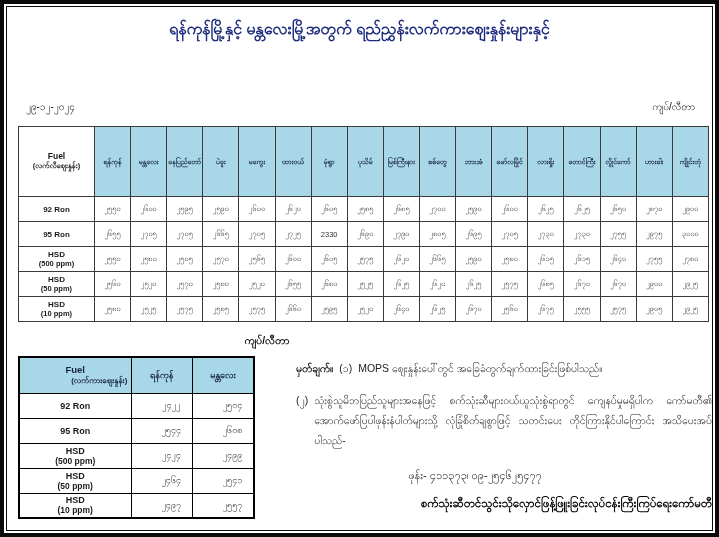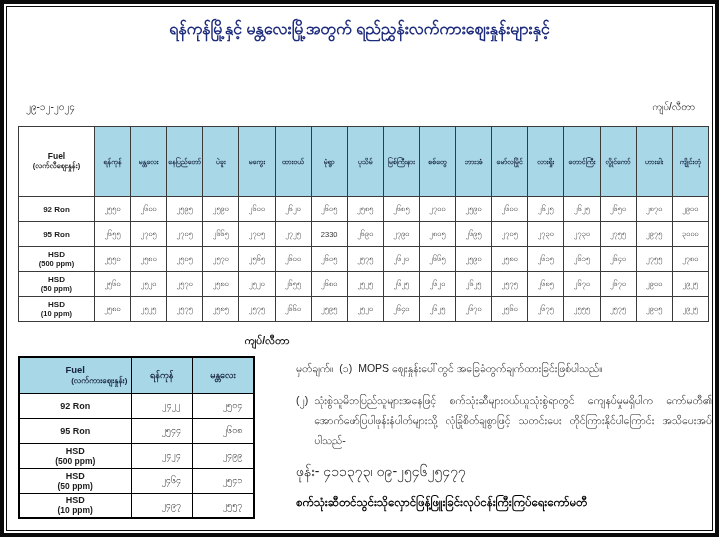--- a/index.html
+++ b/index.html
@@ -60,26 +60,26 @@
   .ws-table tr.hdr{height:36px;}
   .ws-table .city-h{font-size:9px;font-weight:bold;color:#16233f;}
   .ws-table tr.data-row{height:25px;}
   .ws-table .fuel-c{font-size:9px;font-weight:bold;background:#fff;}
   .ws-table .fuel-c .sub{font-size:8.5px;font-weight:bold;}
   .ws-table .val{font-size:9px;color:#333;padding-left:20px;}
 
   
   .notes{position:absolute;left:292px;top:358px;width:416px;font-size:10.5px;color:#222;}
   .note-line1{display:flex;gap:6px;align-items:flex-start;}
-  .note-label{font-weight:normal;white-space:nowrap;}
+  .note-label{font-weight:bold;white-space:nowrap;}
   .note-num{white-space:nowrap;}
   .note-item2{display:flex;gap:6px;margin-top:14px;line-height:1.9;}
   .note-item2 .note-text{text-align:justify;}
-  .phone-line{margin-top:11px;text-align:left;padding-right:58px;font-size:14px;color:#222;}
-  .committee-footer{margin-top:12px;font-weight:bold;font-size:11.5px;color:#000;text-align:left;white-space:nowrap;overflow:hidden;}
+  .phone-line{margin-top:17px;text-align:center;padding-right:58px;font-size:11px;color:#222;}
+  .committee-footer{margin-top:12px;font-weight:bold;font-size:11.5px;color:#000;text-align:right;white-space:nowrap;overflow:hidden;}
 </style>
 </head>
 <body>
 
 <div class="page">
   <div class="frame"></div>
 
   <div class="title1">ရန်ကုန်မြို့နှင့် မန္တလေးမြို့အတွက် ရည်ညွှန်းလက်ကားဈေးနှုန်းများနှင့်</div>
 
   <div class="date-label">၂၉-၁၂-၂၀၂၄</div>

